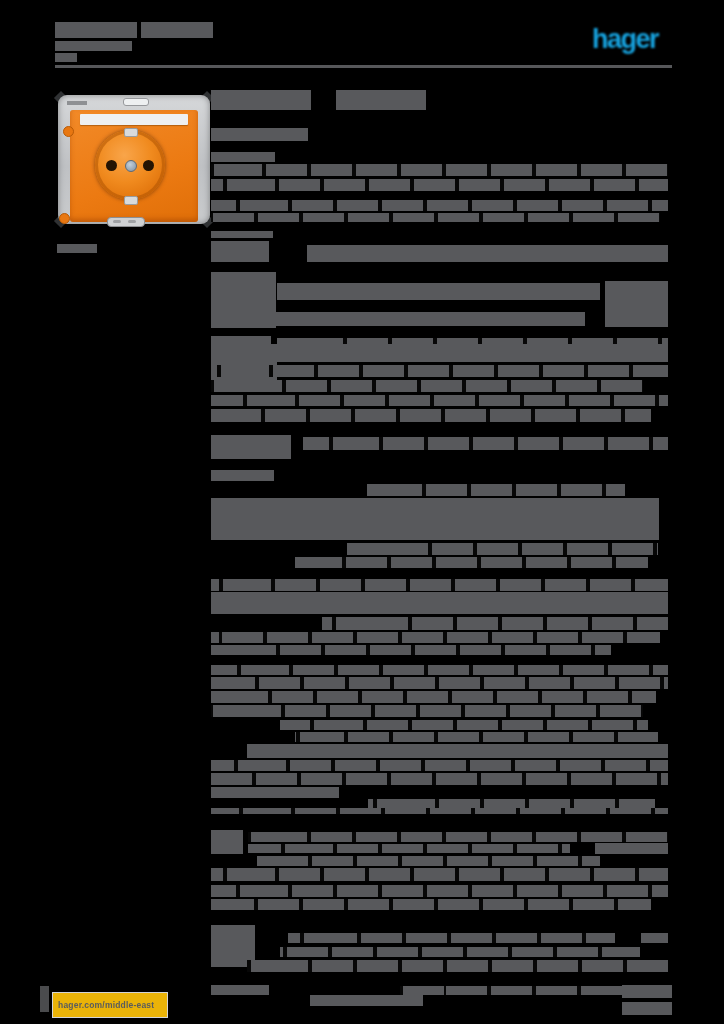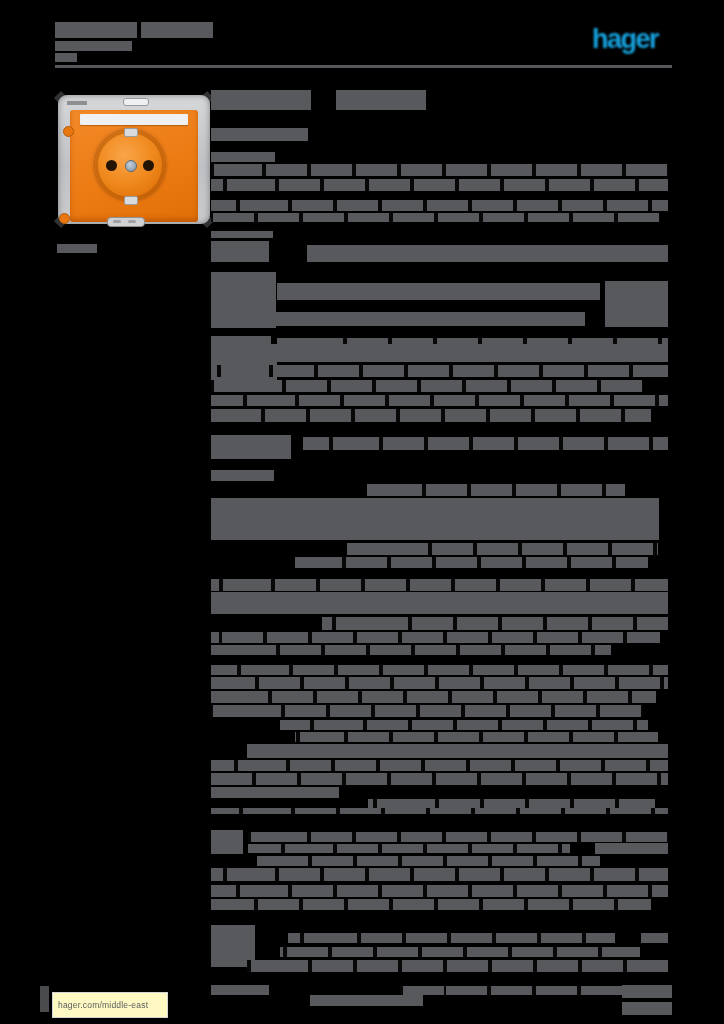--- a/index.html
+++ b/index.html
@@ -38,22 +38,22 @@
          background:radial-gradient(circle at 40% 35%,#c3d0dc,#7e8fa0);border:1px solid #5b6a79;}
   .clip{left:69px;width:12px;height:7px;background:#d8dadc;border:1px solid #9a9c9e;border-radius:2px;}
   .clip.top{top:40px}.clip.bot{top:108px}
   .claw{width:9px;height:9px;border-radius:50%;background:#e87711;border:1px solid #b85a05;}
   .claw.up{left:8px;top:38px}.claw.dn{left:4px;top:125px}
   .pill{left:52px;top:129px;width:36px;height:8px;background:#cfd1d3;border:1px solid #8d8f92;
         border-radius:4px;}
   .pill i{position:absolute;top:2px;width:8px;height:3px;background:#9fa1a4;border-radius:2px;}
   .pill i.a{left:5px}.pill i.b{left:20px}
   
-  .sitebox{position:absolute;left:52px;top:992px;width:116px;height:26px;background:#fef9c3;
-           display:flex;align-items:center;border:1px solid #d2d4d6;box-sizing:border-box;}
+  .sitebox{position:absolute;left:52px;top:992px;width:116px;height:26px;background:#eab308;
+           display:flex;align-items:center;border:1px solid #d2d4d6;box-sizing:border-box;font-weight:bold;}
   .sitebox span{font-size:8.5px;color:#595c5e;padding-left:5px;letter-spacing:.2px;
                 filter:blur(0.35px);}
 </style>
 </head>
 <body>
 
 <div class="page">
 
   <div class="rule"></div>
   <div class="logo">hager</div>

